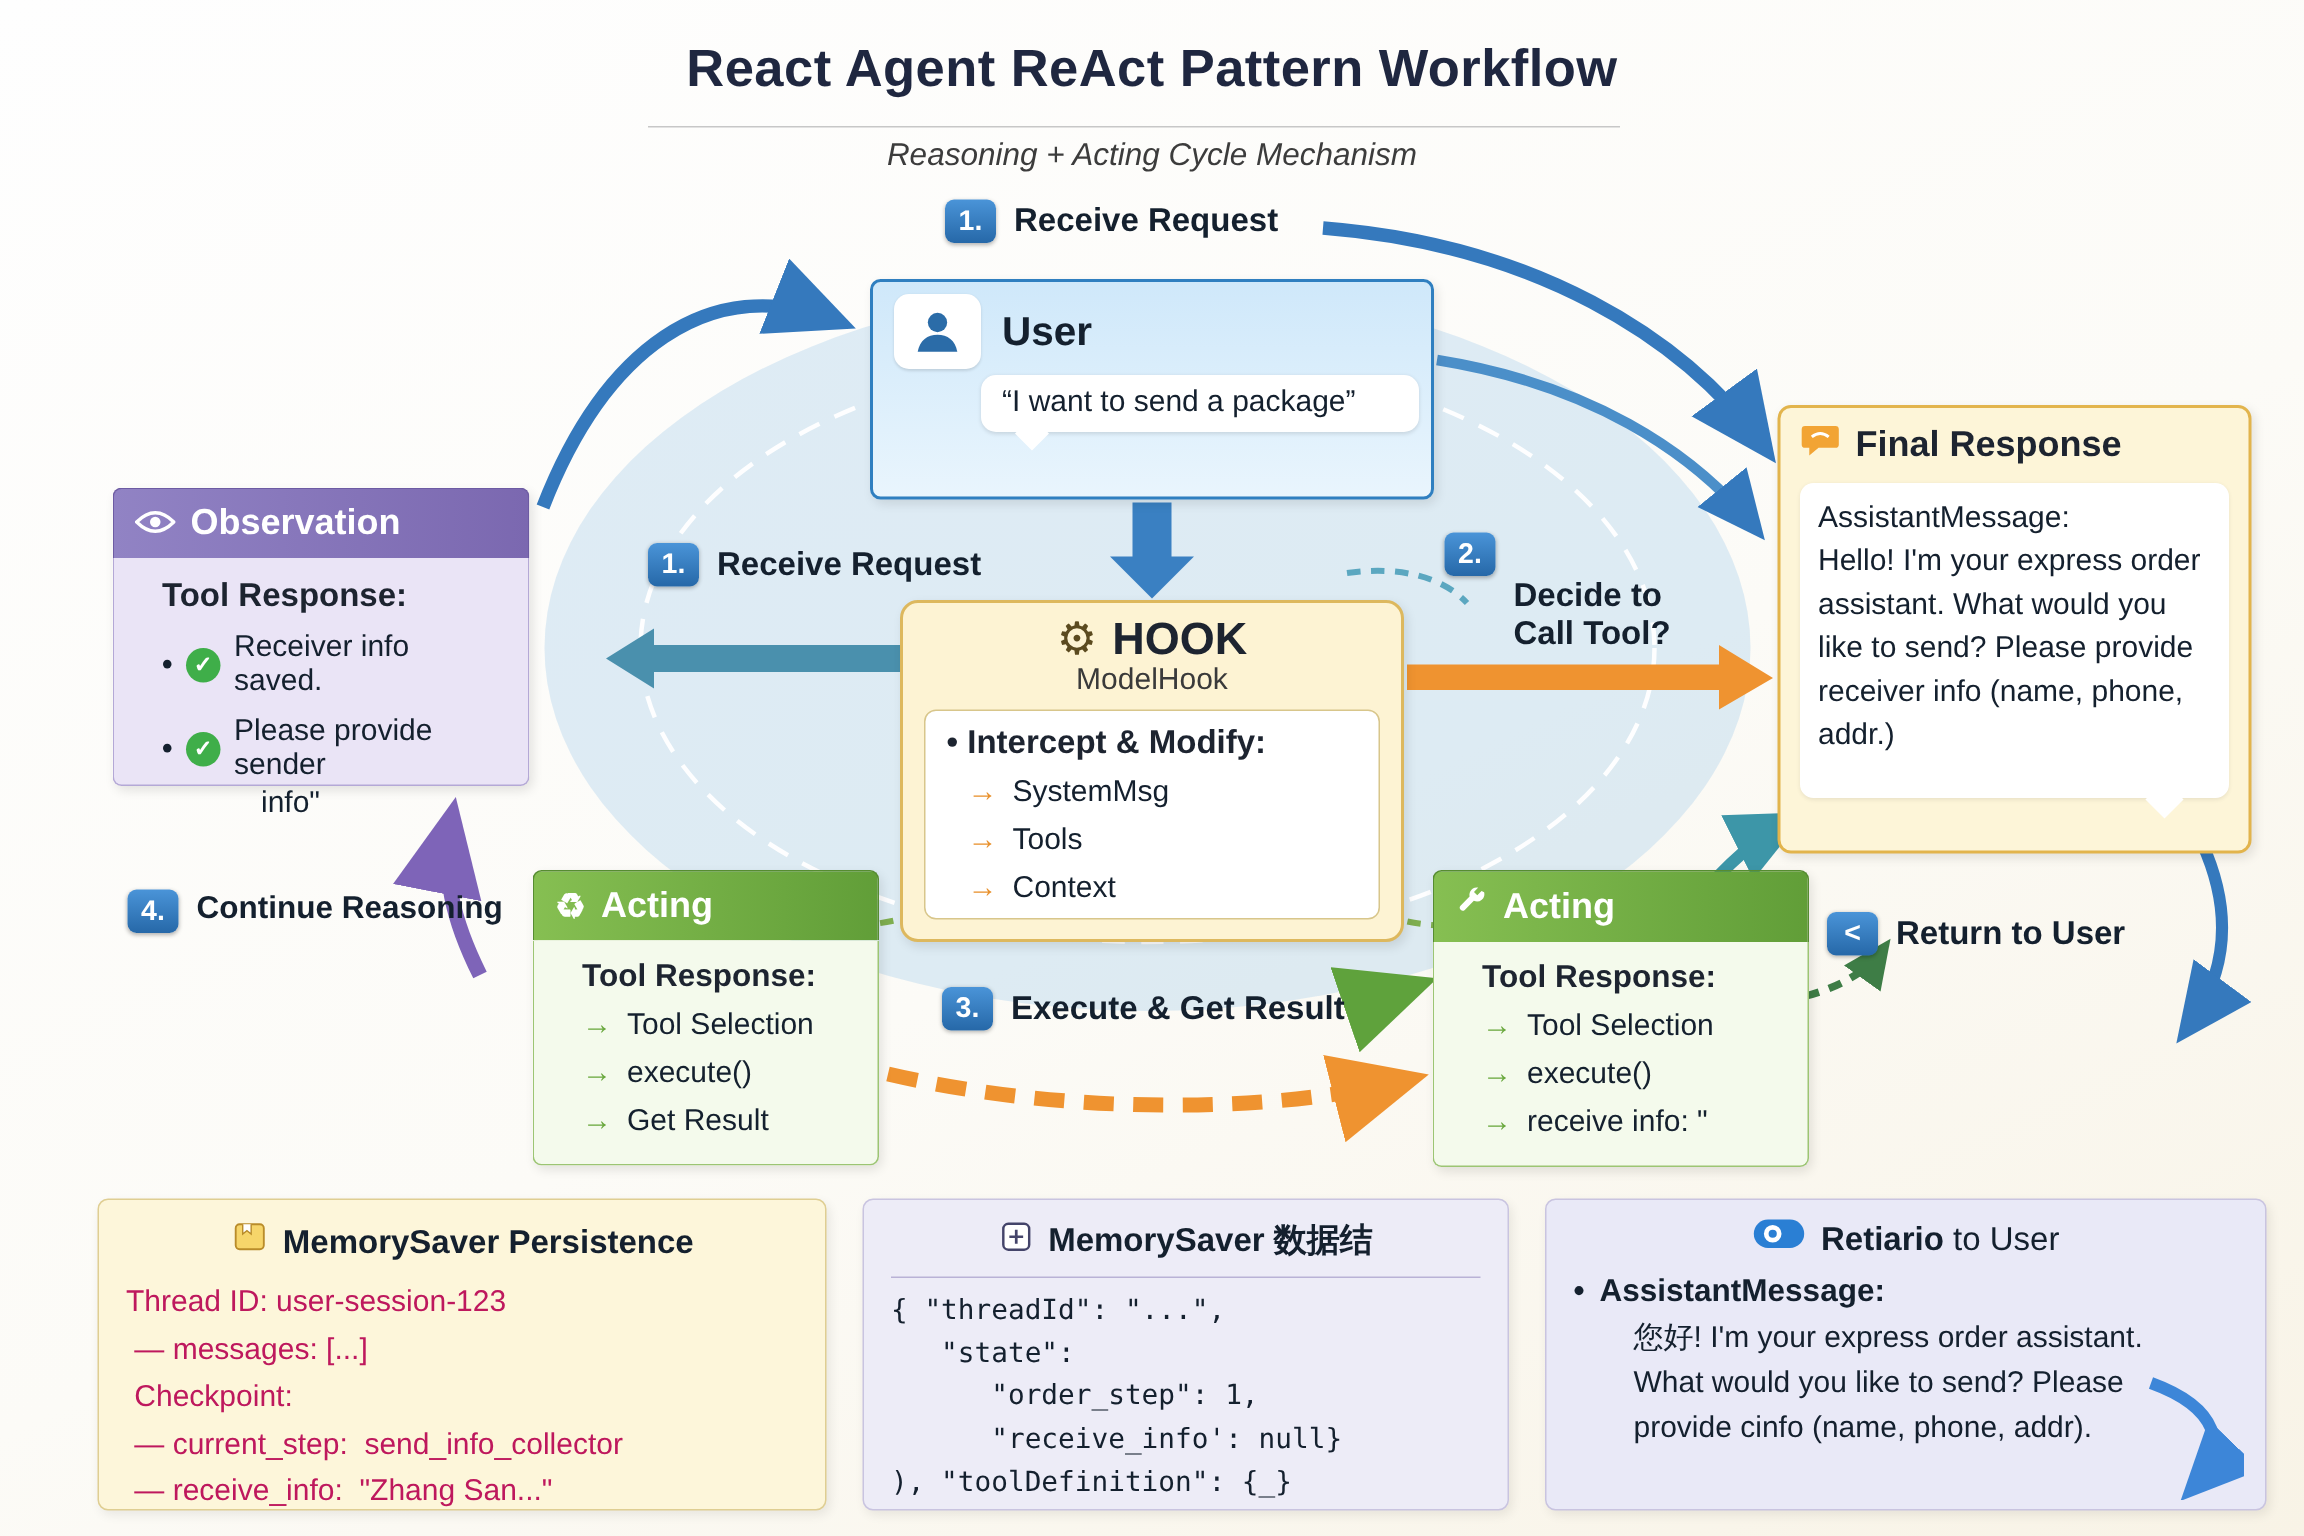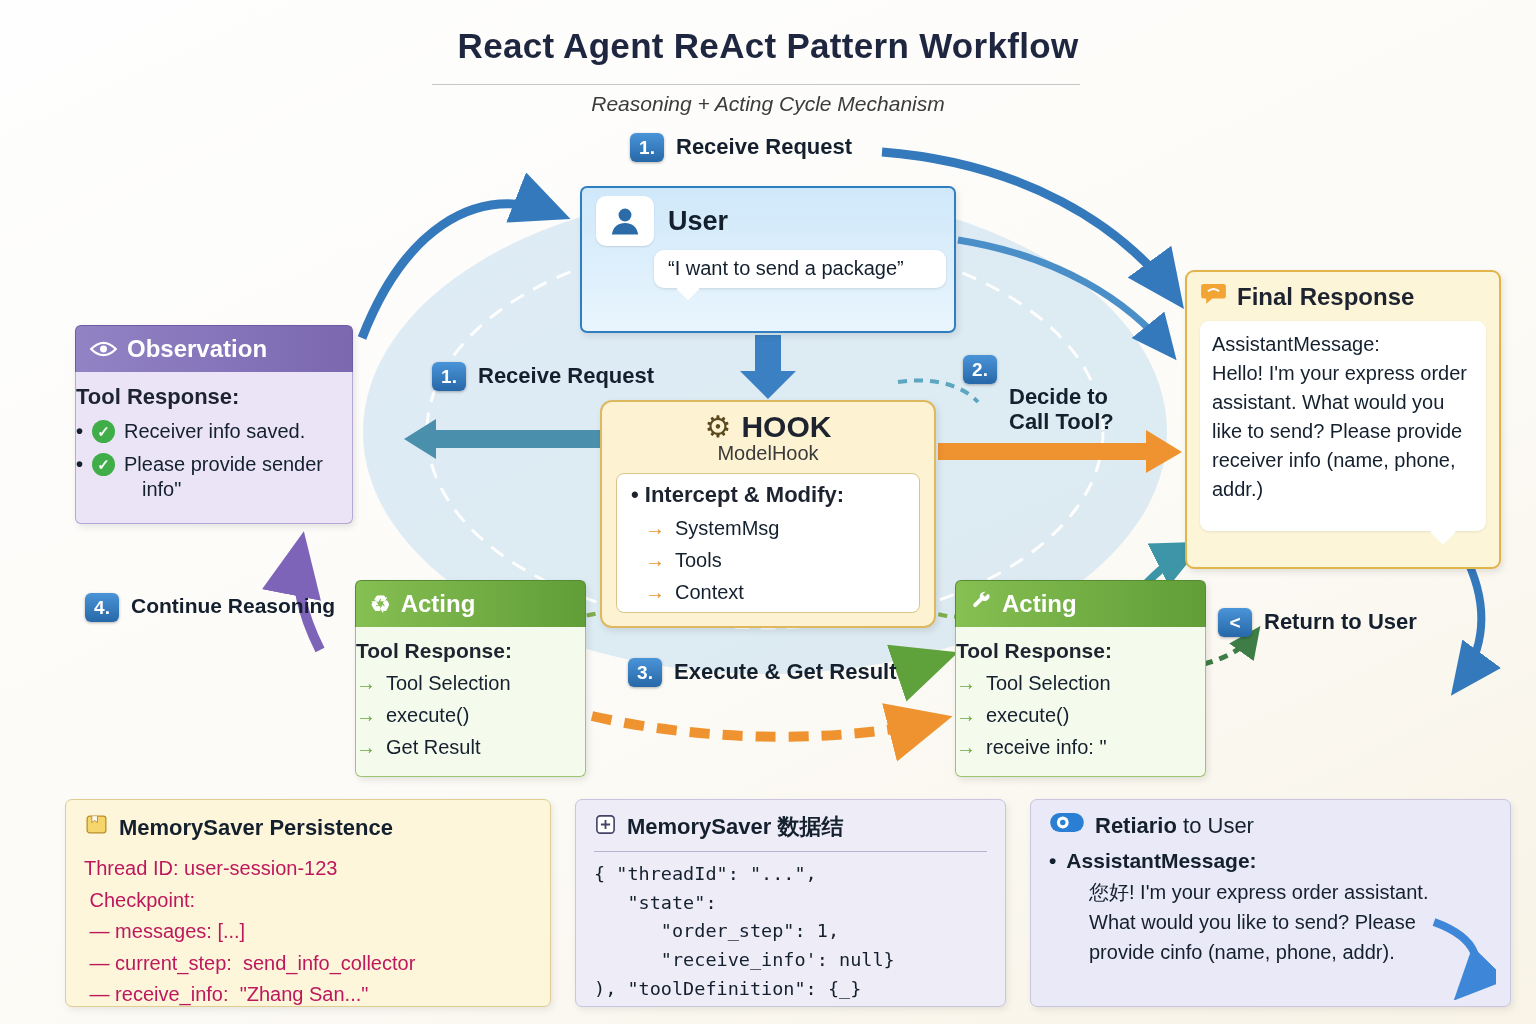--- a/index.html
+++ b/index.html
@@ -26,21 +26,21 @@
   .badge { display:inline-flex; align-items:center; justify-content:center; min-width:34px; height:29px;
     padding:0 6px; background:linear-gradient(180deg,#4a94d8,#2668a8); color:#fff; font-weight:bold;
     font-size:19px; border-radius:6px; box-shadow:0 1px 3px rgba(0,0,0,.3); }
   .flow-text { font-size:22px; font-weight:bold; color:#14202e; padding-top:1px; line-height:1.15; }
   .flow-text.narrow { width:125px;margin-top:28px; }
 
   
   .panel { position:absolute; z-index:2; border-radius:7px; box-shadow:2px 3px 7px rgba(0,0,0,.10); }
   .panel-head { display:flex; align-items:center; gap:10px; padding:9px 14px; border-radius:6px 6px 0 0;
     color:#fff; font-size:24px; font-weight:bold; }
-  .panel-body { padding:12px 0; border-radius:0 0 6px 6px; }
+  .panel-body { padding:12px 32px; border-radius:0 0 6px 6px; }
   .list-row { display:flex; align-items:center; gap:10px; font-size:20px; margin-top:9px; }
   .arr { font-weight:bold; font-size:20px; }
   .arr.orange { color:#e8912d; } .arr.green { color:#6aa83e; }
   .sub-title { font-size:21px; font-weight:bold; color:#1d2430; }
 
   
   .user-box { left:580px; top:186px; width:376px; height:147px;
     background:linear-gradient(180deg,#cfe8fa,#e9f5fd); border:2px solid #2f7fc0; padding:8px 14px; }
   .user-head { display:flex; align-items:center; gap:14px; }
   .user-icon-wrap { width:58px; height:50px; background:#fff; border-radius:10px; display:flex;
@@ -87,21 +87,21 @@
   .acting { width:231px; }
   .acting .panel-head { background:linear-gradient(90deg,#86bf52,#619e38); border:1px solid #568c31; border-bottom:none; }
   .acting .panel-body { background:#f4faec; border:1.5px solid #9cc573; border-top:none; height:150px; }
   .acting-left { left:355px; top:580px; }
   .acting-right { left:955px; top:580px; width:251px; }
   .recycle { font-size:23px; line-height:1; }
 
   
   .bottom { top:799px; height:208px; padding:12px 18px; z-index:2; position:absolute; border-radius:7px;
     box-shadow:2px 3px 7px rgba(0,0,0,.08); }
-  .bottom-head { display:flex; align-items:center; gap:10px; font-size:22px; font-weight:bold; color:#14202e; }
+  .bottom-head { display:flex; align-items:center; gap:10px; font-size:22px; font-weight:bold; color:#14202e;justify-content:center; }
   .memory-box { left:65px; width:486px; background:#fdf6da; border:1.5px solid #dfce92; }
   .memory-lines { margin-top:10px; font-size:20px; line-height:1.58; color:#be185d; }
   .memory-lines div { white-space:pre; }
   .structure-box { left:575px; width:431px; background:#edecf7; border:1px solid #c9c4e0; }
   .divider { height:1px; background:#b9b2d6; margin:9px 0 8px; }
   .code-lines { font-family:"DejaVu Sans Mono", monospace; font-size:18.5px; line-height:1.55; color:#14202e; }
   .code-lines div { white-space:pre; }
   .return-box { left:1030px; width:481px; background:#e9e9f7; border:1px solid #c9c4e0; }
   .return-bullet { display:flex; gap:10px; font-size:21px; margin-top:10px; font-weight:bold; }
   .return-msg { margin-left:40px; margin-top:4px; font-size:20px; line-height:1.5; width:380px; }
@@ -344,22 +344,22 @@
       <span>
         <svg viewBox="0 0 24 24" width="25" height="25">
             <rect x="3" y="4" width="18" height="16" rx="2.5" fill="#f6d56a" stroke="#b98c2a" stroke-width="1.2"></rect>
             <path d="M7.5 4 v6.2 l2.7 -2.1 2.7 2.1 V4" fill="#ffffff" stroke="#b98c2a" stroke-width="0.9"></path>
           </svg>
       </span>
       <span>MemorySaver Persistence</span>
     </div>
     <div class="memory-lines">
       <div>Thread ID: user-session-123</div>
+      <div> — messages: [...]</div>
       <div> Checkpoint:</div>
-      <div> — messages: [...]</div>
       <div> — current_step:  send_info_collector</div>
       <div> — receive_info:  "Zhang San..."</div>
     </div>
   </div>
 
   <div class="bottom structure-box">
     <div class="bottom-head">
       <span>
         <svg viewBox="0 0 24 24" width="23" height="23">
             <rect x="3" y="3" width="18" height="18" rx="3.5" fill="#ffffff" stroke="#44446a" stroke-width="1.7"></rect>

